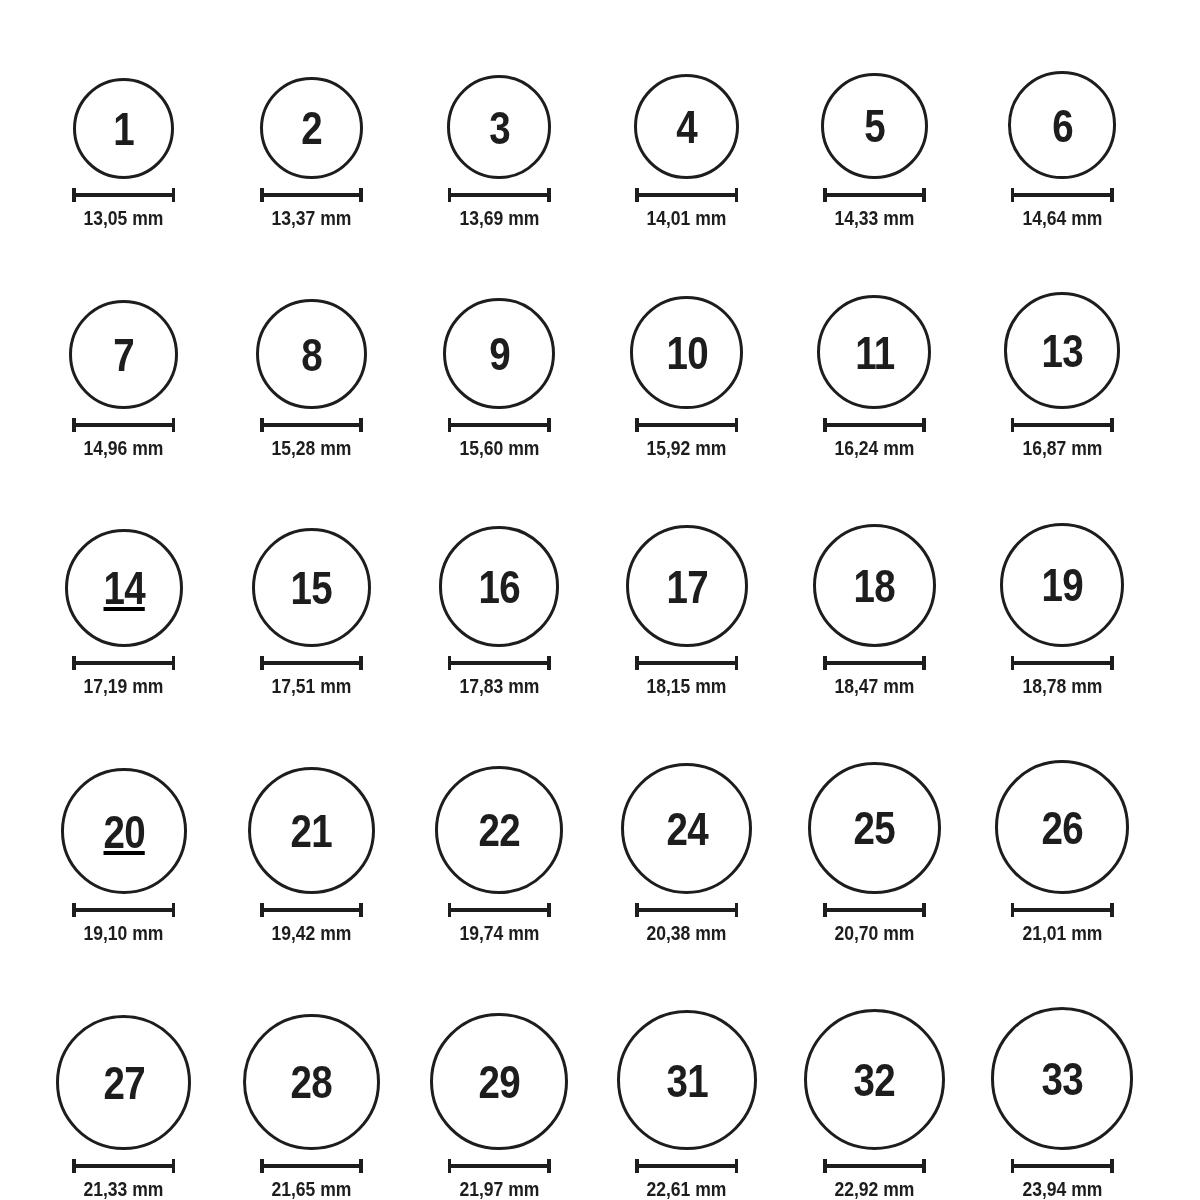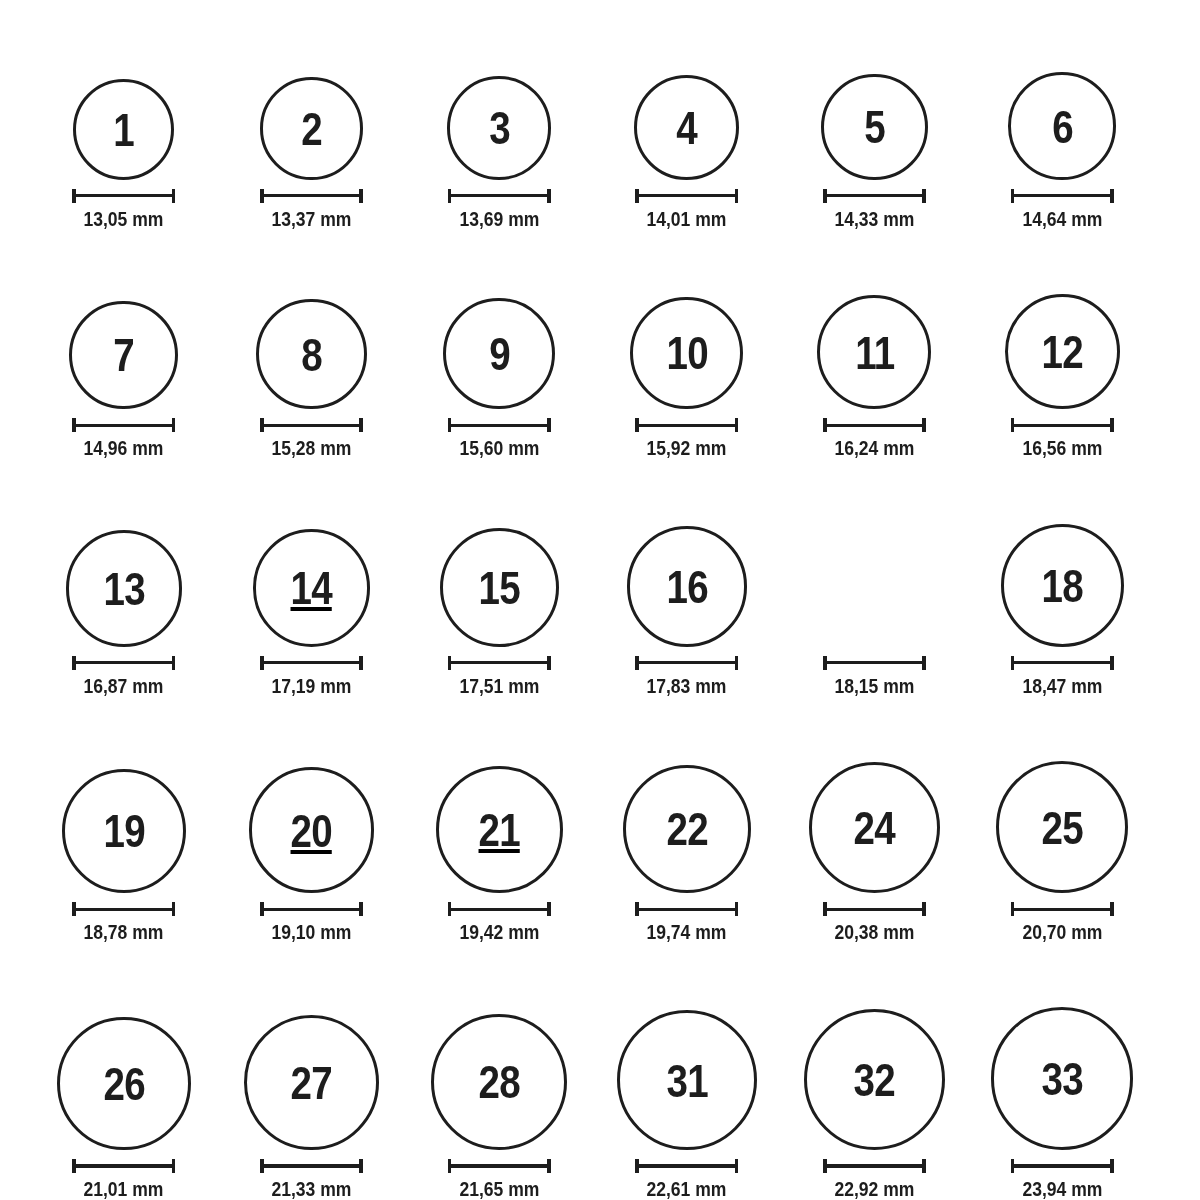--- a/index.html
+++ b/index.html
@@ -205,31 +205,20 @@
       <span class="num">11</span>
     </div>
     <div class="measure">
       <span class="tick"></span>
       <span class="mline"></span>
       <span class="tick"></span>
     </div>
     <div class="label">16,24 mm</div>
   </div>
 
-  <div class="cell">
-    <div class="circle" style="width: 115.3px; height: 115.3px;">
-      <span class="num">12</span>
-    </div>
-    <div class="measure">
-      <span class="tick"></span>
-      <span class="mline"></span>
-      <span class="tick"></span>
-    </div>
-    <div class="label">16,56 mm</div>
-  </div>
 
   <div class="cell">
     <div class="circle" style="width: 116.6px; height: 116.6px;">
       <span class="num">13</span>
     </div>
     <div class="measure">
       <span class="tick"></span>
       <span class="mline"></span>
       <span class="tick"></span>
     </div>
@@ -266,20 +255,23 @@
     </div>
     <div class="measure">
       <span class="tick"></span>
       <span class="mline"></span>
       <span class="tick"></span>
     </div>
     <div class="label">17,83 mm</div>
   </div>
 
   <div class="cell">
+    <div class="circle" style="width: 121.8px; height: 121.8px;">
+      <span class="num">17</span>
+    </div>
     <div class="measure">
       <span class="tick"></span>
       <span class="mline"></span>
       <span class="tick"></span>
     </div>
     <div class="label">18,15 mm</div>
   </div>
 
   <div class="cell">
     <div class="circle" style="width: 123.1px; height: 123.1px;">
@@ -311,21 +303,21 @@
     </div>
     <div class="measure">
       <span class="tick"></span>
       <span class="mline"></span>
       <span class="tick"></span>
     </div>
     <div class="label">19,10 mm</div>
   </div>
 
   <div class="cell">
-    <div class="circle" style="width: 127px; height: 127px; text-decoration: underline;">
+    <div class="circle" style="width: 127px; height: 127px;">
       <span class="num">21</span>
     </div>
     <div class="measure">
       <span class="tick"></span>
       <span class="mline"></span>
       <span class="tick"></span>
     </div>
     <div class="label">19,42 mm</div>
   </div>
 
@@ -395,20 +387,31 @@
       <span class="num">28</span>
     </div>
     <div class="measure">
       <span class="tick"></span>
       <span class="mline"></span>
       <span class="tick"></span>
     </div>
     <div class="label">21,65 mm</div>
   </div>
 
+  <div class="cell">
+    <div class="circle" style="width: 137.4px; height: 137.4px;">
+      <span class="num">29</span>
+    </div>
+    <div class="measure">
+      <span class="tick"></span>
+      <span class="mline"></span>
+      <span class="tick"></span>
+    </div>
+    <div class="label">21,97 mm</div>
+  </div>
 
 
   <div class="cell">
     <div class="circle" style="width: 140px; height: 140px;">
       <span class="num">31</span>
     </div>
     <div class="measure">
       <span class="tick"></span>
       <span class="mline"></span>
       <span class="tick"></span>

